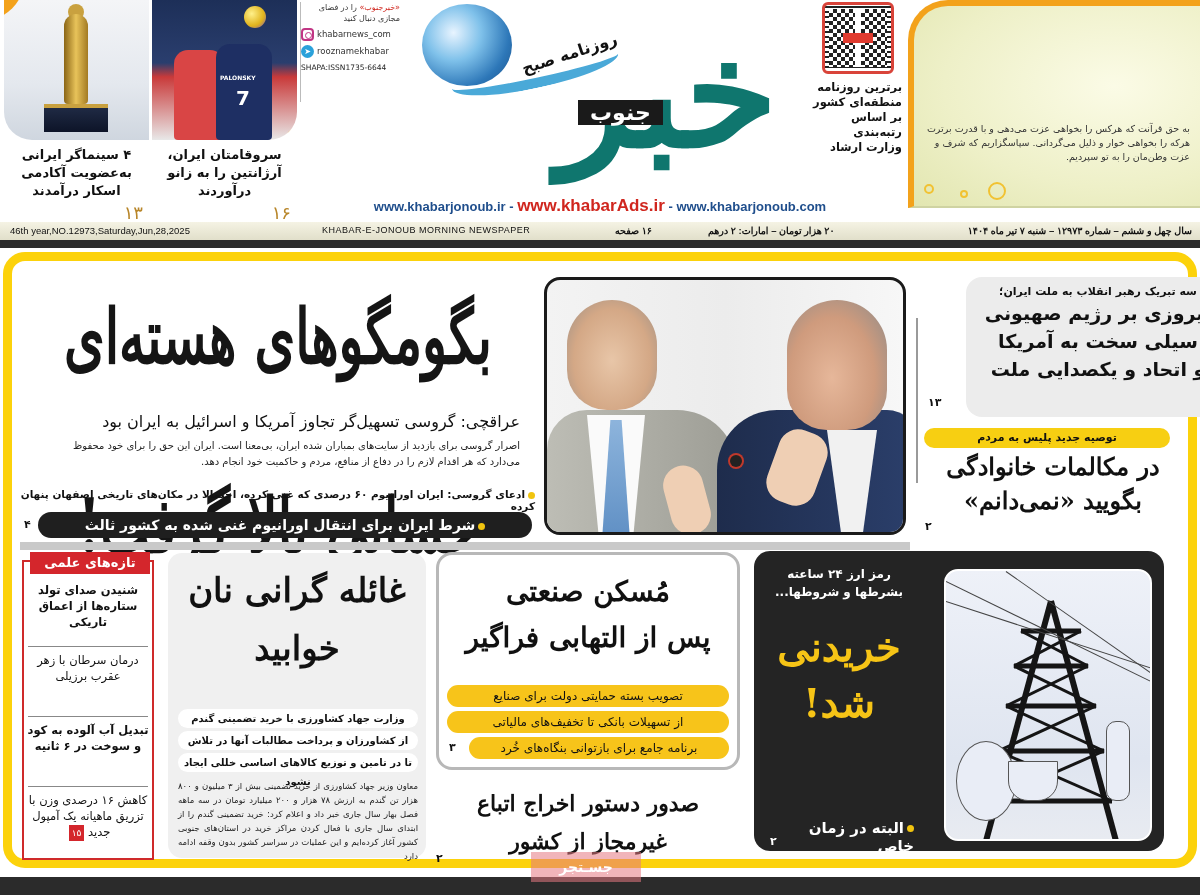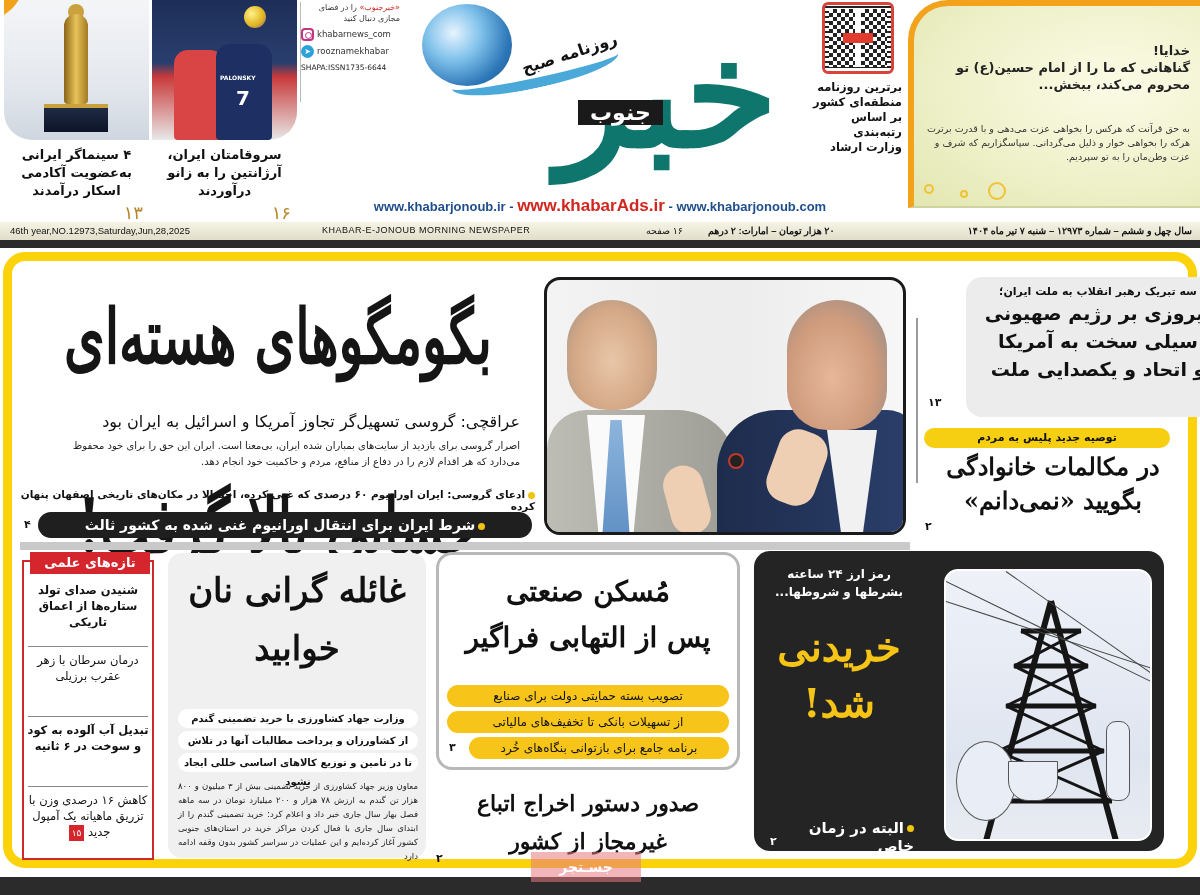--- a/index.html
+++ b/index.html
@@ -187,40 +187,35 @@
   </div>
   <div class="rank">
     <div>برترین روزنامه</div>
     <div>منطقه‌ای کشور</div>
     <div>بر اساس</div>
     <div>رتبه‌بندی</div>
     <div>وزارت ارشاد</div>
   </div>
 
   <div class="prayer">
-    <div class="t1">
-      <div>خدایا!</div>
-      <div>گناهانی که ما را از امام حسین(ع) تو</div>
-      <div>محروم می‌کند، ببخش...</div>
-    </div>
     <div class="t2">به حق قرآنت که هرکس را بخواهی عزت می‌دهی و با قدرت برترت هرکه را بخواهی خوار و ذلیل می‌گردانی. سپاسگزاریم که شرف و عزت وطن‌مان را به تو سپردیم.</div>
     <div class="ring" style="left:10px;top:178px;width:10px;height:10px;"></div>
     <div class="ring" style="left:46px;top:184px;width:8px;height:8px;"></div>
     <div class="ring" style="left:74px;top:176px;width:18px;height:18px;"></div>
   </div>
 
   <div class="urls">
     <span>www.khabarjonoub.ir</span><span> - </span><span class="ads">www.khabarAds.ir</span><span> - </span><span>www.khabarjonoub.com</span>
   </div>
 </div>
 
 <div class="infobar">
   <span style="left:10px;">46th year,NO.12973,Saturday,Jun,28,2025</span>
   <span style="left:322px;letter-spacing:0.5px;font-size:9px;">KHABAR-E-JONOUB MORNING NEWSPAPER</span>
-  <span style="left:615px;direction:rtl;font-weight:normal;margin-left:31px;">۱۶ صفحه</span>
+  <span style="left:615px;direction:rtl;font-weight:bold;">۱۶ صفحه</span>
   <span style="left:708px;direction:rtl;font-weight:bold;">۲۰ هزار تومان – امارات: ۲ درهم</span>
   <span style="right:8px;direction:rtl;font-weight:bold;">سال چهل و ششم – شماره ۱۲۹۷۳ – شنبه ۷ تیر ماه ۱۴۰۴</span>
 </div>
 <div class="blackbar"></div>
 
 <div class="frame"></div>
 
 <div class="hl-main">بگومگوهای هسته‌ای حسابی بالا گرفت!</div>
 <div class="sub-main">عراقچی: گروسی تسهیل‌گر تجاوز آمریکا و اسرائیل به ایران بود</div>
 <div class="body-main">اصرار گروسی برای بازدید از سایت‌های بمباران شده ایران، بی‌معنا است. ایران این حق را برای خود محفوظ می‌دارد که هر اقدام لازم را در دفاع از منافع، مردم و حاکمیت خود انجام دهد.</div>

